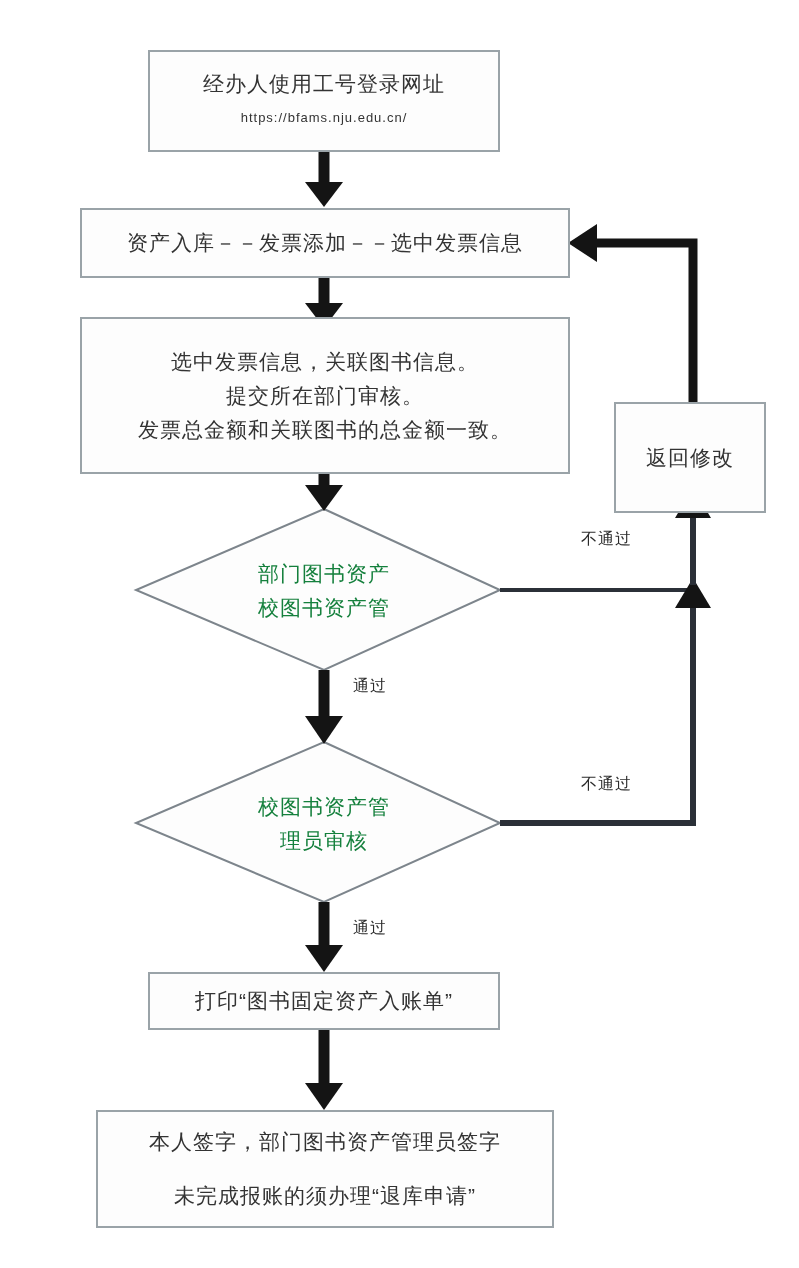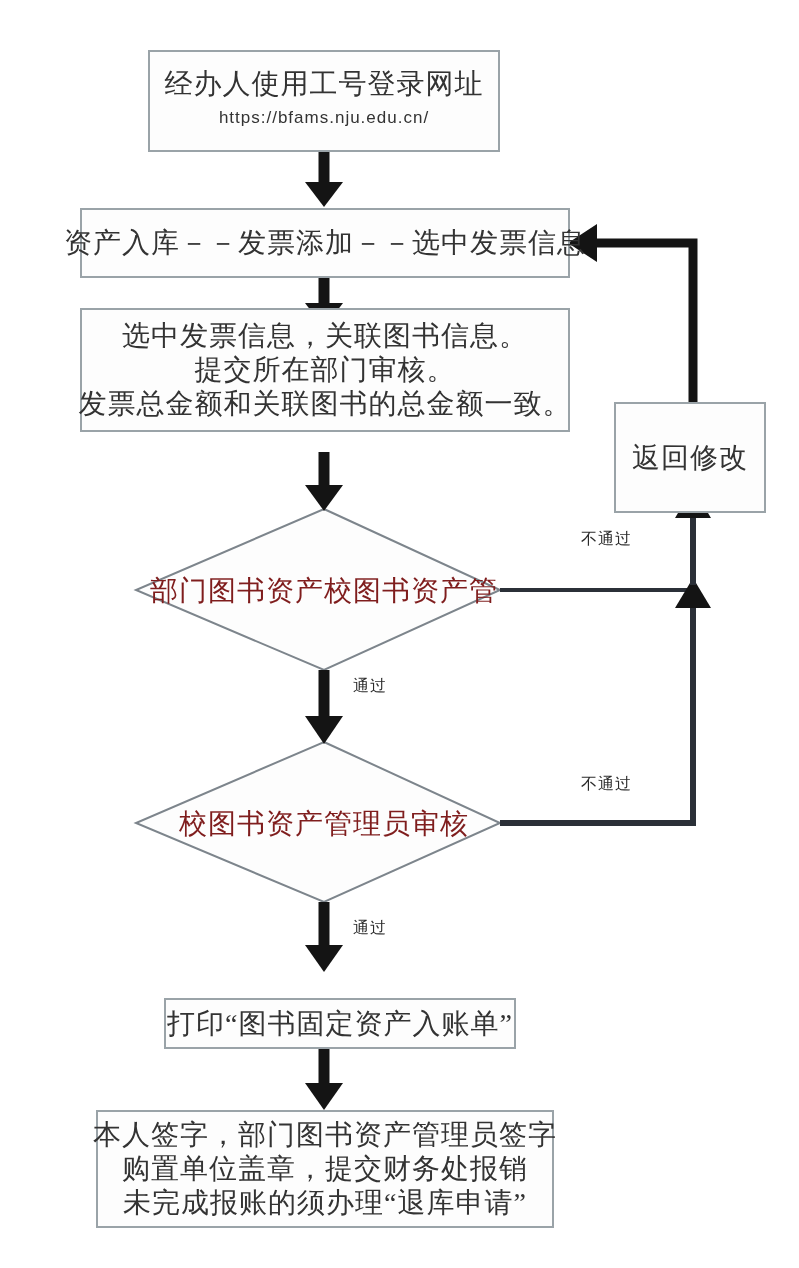--- a/index.html
+++ b/index.html
@@ -39,41 +39,41 @@
     border: 2px solid #9aa3a8;
     background: #fdfdfd;
   }
   .rect .line {
     white-space: nowrap;
     letter-spacing: 1px;
   }
   .diamond-label {
     position: absolute;
     display: flex;
-    flex-direction: row;
+    flex-direction: column;
     align-items: center;
     justify-content: center;
     text-align: center;
-    color: #7f1d1d;
+    color: #15803d;
     z-index: 6;
     pointer-events: none;
   }
   .diamond-label .line {
     white-space: nowrap;
     letter-spacing: 1px;
   }
   .edge-label {
     position: absolute;
     color: #2b2b2b;
     white-space: nowrap;
     letter-spacing: 1px;
     z-index: 7;
   }
-  .cjk { font-size: 28px; line-height: 34px; font-family: Liberation Serif, serif; }
-  .url { font-size: 17px; line-height: 34px; letter-spacing: 0px; }
+  .cjk { font-size: 21px; line-height: 34px; }
+  .url { font-size: 13px; line-height: 34px; letter-spacing: 0px; }
   .lbl { font-size: 16px; }
 </style>
 </head>
 <body>
 
 <div id="canvas">
 
   <svg class="layer" viewBox="0 0 799 1268" xmlns="http://www.w3.org/2000/svg">
 
     <polygon points="324,509 500,590 324,670 136,590" fill="#fdfdfd" stroke="#7d858c" stroke-width="2"></polygon>
@@ -132,47 +132,46 @@
 
   <div class="node rect" style="left:148px; top:50px; width:352px; height:102px;">
     <div class="line cjk">经办人使用工号登录网址</div>
     <div class="line url">https://bfams.nju.edu.cn/</div>
   </div>
 
   <div class="node rect" style="left:80px; top:208px; width:490px; height:70px;">
     <div class="line cjk">资产入库－－发票添加－－选中发票信息</div>
   </div>
 
-  <div class="node rect" style="left:80px; top:308px; width:490px; height:124px;">
+  <div class="node rect" style="left:80px; top:317px; width:490px; height:157px;">
     <div class="line cjk">选中发票信息，关联图书信息。</div>
     <div class="line cjk">提交所在部门审核。</div>
     <div class="line cjk">发票总金额和关联图书的总金额一致。</div>
   </div>
 
   <div class="diamond-label" style="left:204px; top:556px; width:240px; height:70px;">
     <div class="line cjk">部门图书资产</div>
     <div class="line cjk">校图书资产管</div>
   </div>
 
   <div class="diamond-label" style="left:204px; top:789px; width:240px; height:70px;">
     <div class="line cjk">校图书资产管</div>
     <div class="line cjk">理员审核</div>
   </div>
 
   <div class="node rect" style="left:614px; top:402px; width:152px; height:111px;">
     <div class="line cjk">返回修改</div>
   </div>
 
-  <div class="node rect" style="left:164px; top:972px; width:352px; height:51px;margin-top:26px;">
+  <div class="node rect" style="left:148px; top:972px; width:352px; height:58px;">
     <div class="line cjk">打印“图书固定资产入账单”</div>
   </div>
 
-  <div class="node rect" style="left:96px; top:1110px; width:458px; height:118px;">
+  <div class="node rect" style="left:96px; top:1110px; width:458px; height:118px;gap:20px;">
     <div class="line cjk">本人签字，部门图书资产管理员签字</div>
-    <div class="line cjk">购置单位盖章，提交财务处报销</div>
     <div class="line cjk">未完成报账的须办理“退库申请”</div>
   </div>
 
   <div class="edge-label lbl" style="left:581px; top:529px;">不通过</div>
 
   <div class="edge-label lbl" style="left:353px; top:676px;">通过</div>
 
   <div class="edge-label lbl" style="left:581px; top:774px;">不通过</div>
 
   <div class="edge-label lbl" style="left:353px; top:918px;">通过</div>

